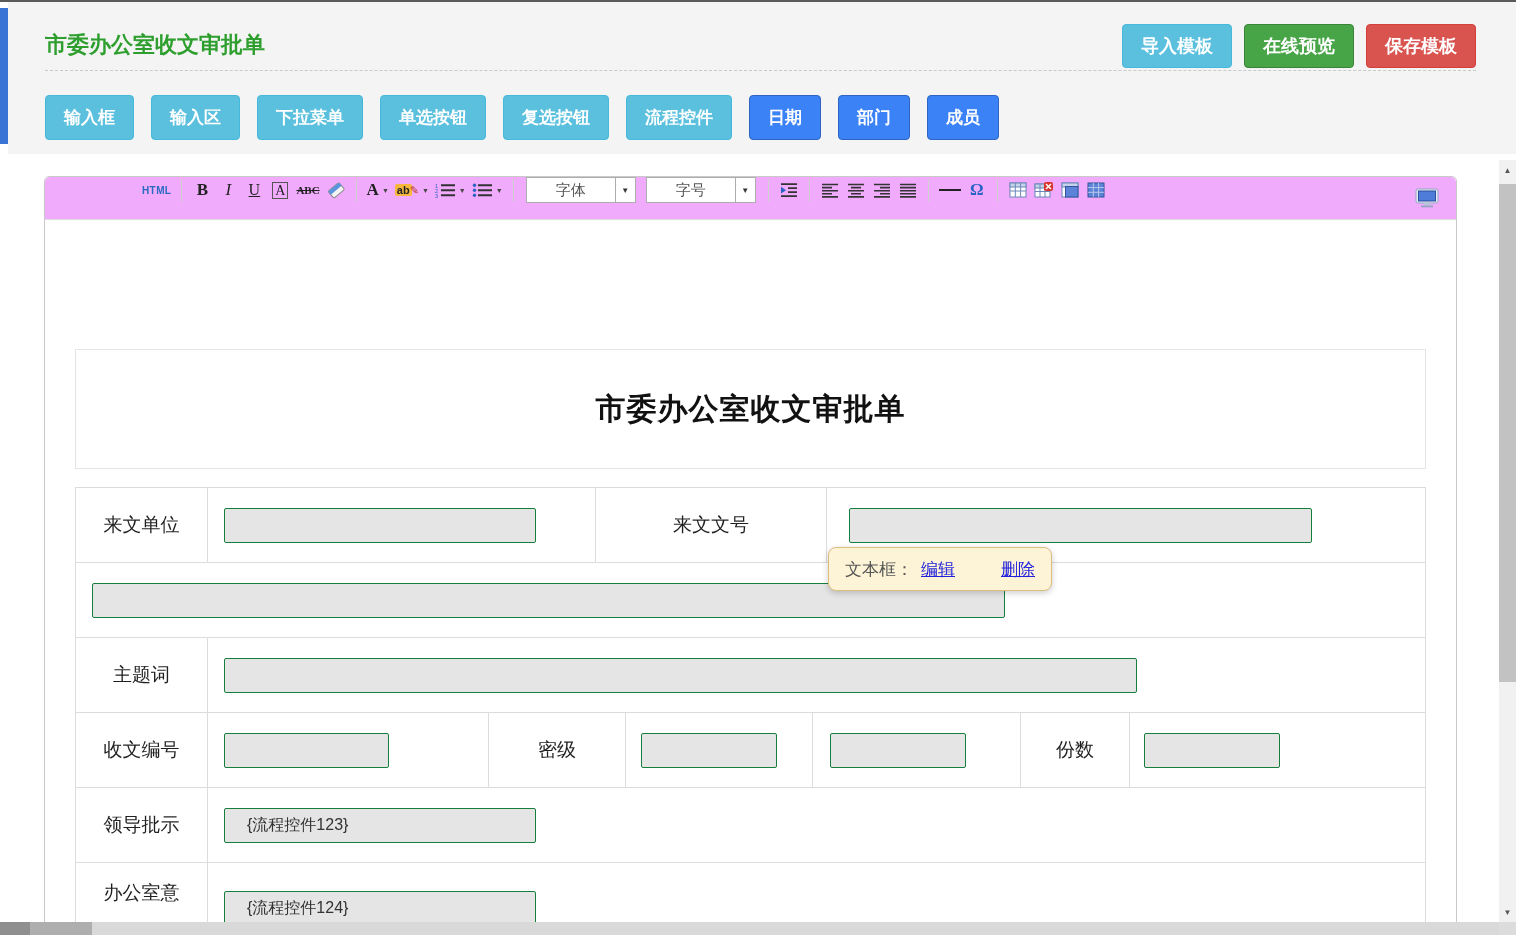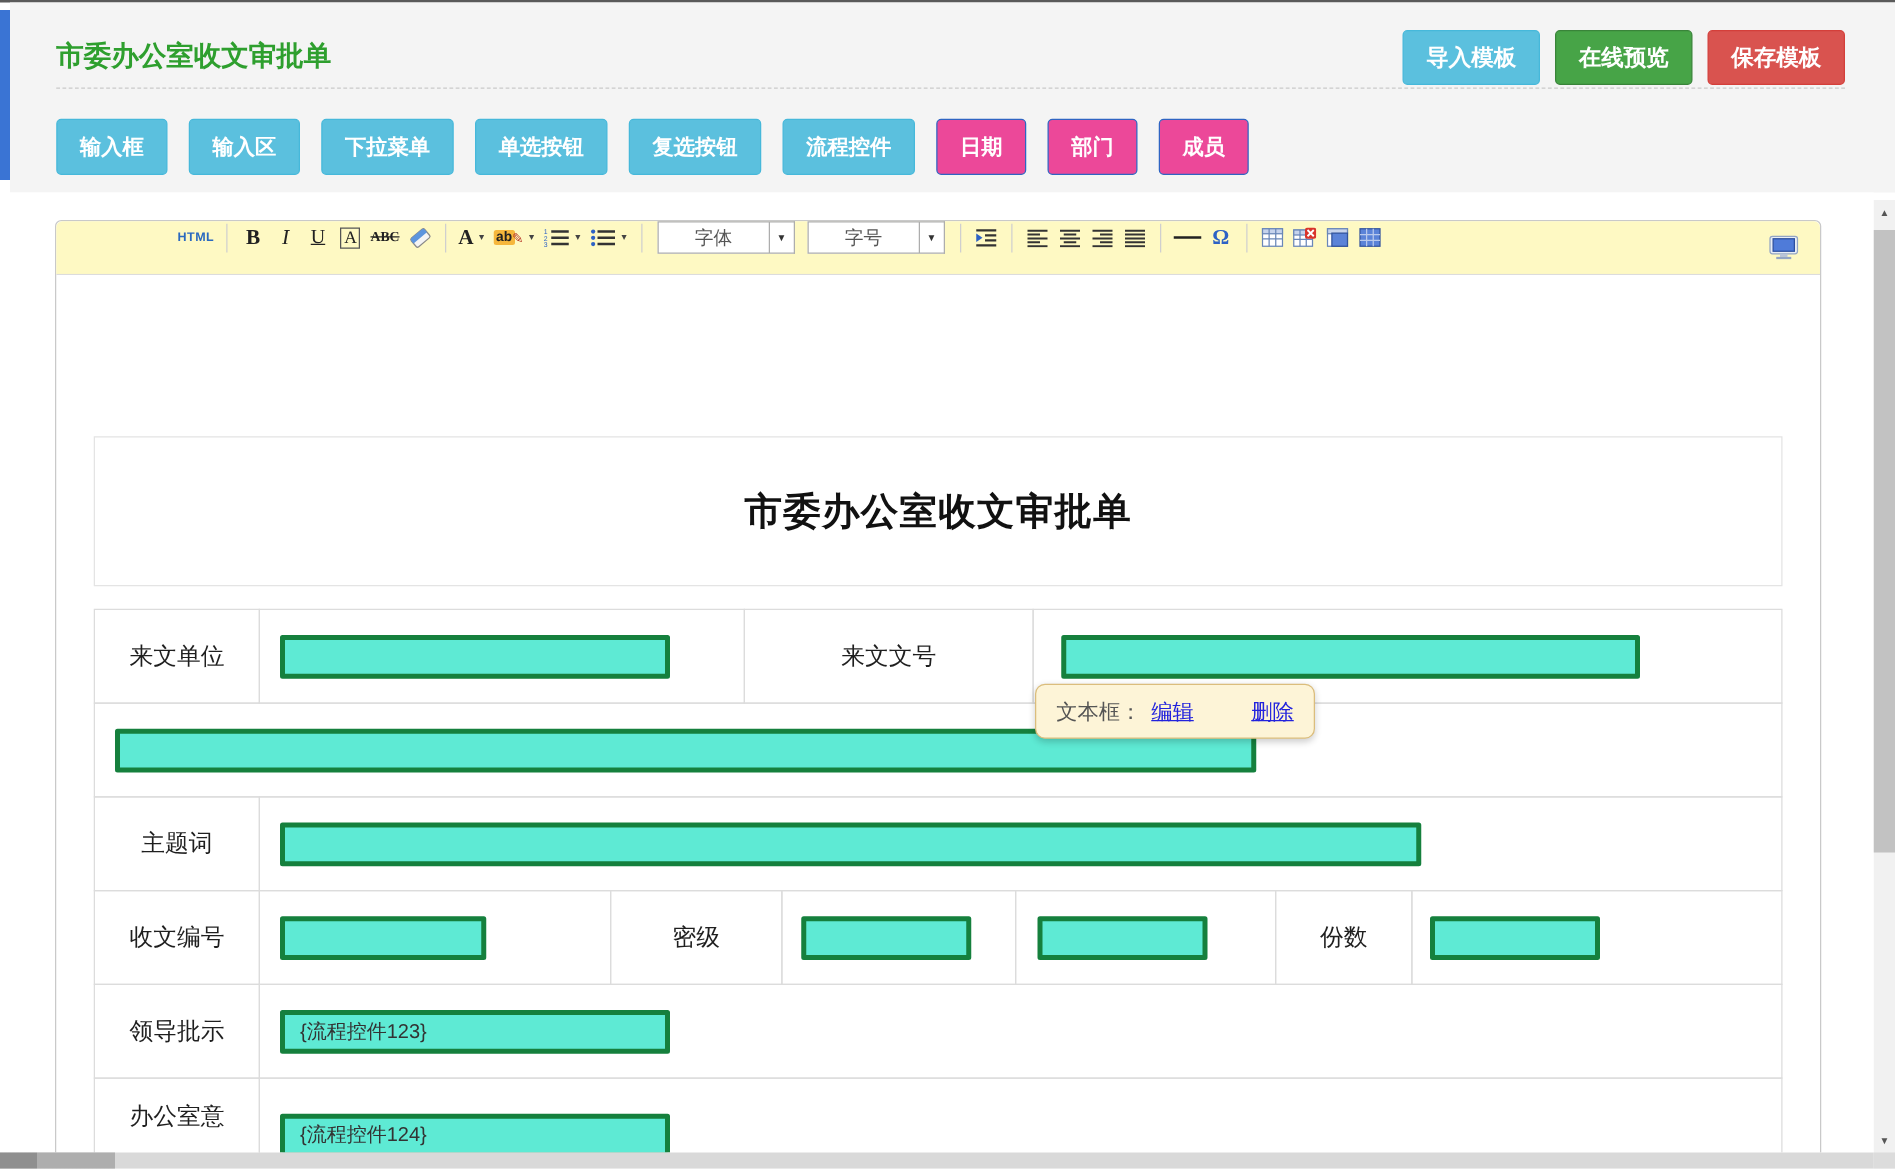--- a/index.html
+++ b/index.html
@@ -17,31 +17,31 @@
     font-size:22px; font-weight:bold; color:#2e9f2e; }
   .dash-sep { position:absolute; left:37px; right:40px; top:68px; border-top:1px dashed #c9c9c9; }
   .actions { position:absolute; top:22px; right:40px; display:flex; gap:12px; }
   .btn { display:inline-flex; align-items:center; justify-content:center; cursor:pointer;
     font-family:Liberation Mono, monospace; font-weight:bold; color:#fff;
     border-radius:4px; border:1px solid rgba(0,0,0,.18); }
   .btn-lg { font-size:18px; padding:9px 18px; }
   .btn-info    { background:#5bc0de; border-color:#46b8da; }
   .btn-success { background:#47a447; border-color:#398439; }
   .btn-danger  { background:#d9534f; border-color:#d43f3a; }
-  .btn-primary { background:#ec4899; border-color:#2f64c2; }
+  .btn-primary { background:#3b82f6; border-color:#2f64c2; }
   .widgets { position:absolute; left:37px; top:93px; display:flex; gap:17px; }
   .btn-w { font-size:17px; padding:10px 18px; }
 
   
   .workspace { position:absolute; left:8px; top:154px; right:17px; bottom:13px; background:#fff; overflow:hidden; }
   .editor { position:absolute; left:36px; top:22px; width:1413px; height:920px;
     border:1px solid #c9c9c9; border-radius:5px; background:#fff; }
 
   
-  .toolbar { height:43px; background:#fef9c3; border-bottom:1px solid #dcdcdc; border-radius:5px 5px 0 0;
+  .toolbar { height:43px; background:#f0abfc; border-bottom:1px solid #dcdcdc; border-radius:5px 5px 0 0;
     display:flex; align-items:center; padding:0 16px 16px 94px; position:relative; }
   .tb-btn { height:30px; min-width:26px; padding:0 3px; display:inline-flex; align-items:center;
     justify-content:center; color:#222; cursor:pointer; }
   .tb-sep { width:1px; height:23px; background:#cfcfcf; margin:0 7px; }
   .t-html { font-size:10px; font-weight:bold; color:#2a69c0; letter-spacing:.4px; }
   .t-serif { font-family:"Liberation Serif","DejaVu Serif",serif; }
   .t-b { font-size:17px; font-weight:bold; }
   .t-i { font-size:17px; font-style:italic; }
   .t-u { font-size:16px; text-decoration:underline; }
   .t-abox { font-size:14px; border:1px solid #555; padding:0 2px; line-height:15px; }
@@ -64,22 +64,22 @@
   .doc-title-box { height:120px; border:1px solid #e4e4e4; display:flex; align-items:center;
     justify-content:center; margin-bottom:18px; }
   .doc-title { font-size:30px; font-weight:bold; color:#111; letter-spacing:1px; }
   .frow { display:flex; min-height:76px; }
   .frow + .frow { margin-top:-1px; }
   .cell { border:1px solid #dcdcdc; display:flex; align-items:center; }
   .cell + .cell { margin-left:-1px; }
   .lbl { justify-content:center; font-size:19px; color:#1f1f1f; text-align:center; }
   .fld { padding-left:16px; }
   .grow { flex:1 1 auto; }
-  .inp { height:35px; border:4px solid #15803d; border-radius:2px; background:#5eead4;
-    font-size:16px; color:#333; padding:0 12px; }
+  .inp { height:35px; border:1px solid #15803d; border-radius:2px; background:#e5e5e5;
+    font-size:16px; color:#333; padding:0 22px; }
   .w133{width:133px;} .w282{width:282px;} .w126{width:138px;} .w188{width:188px;}
   .w116{width:116px;} .w209{width:209px;} .w110{width:110px;} .w389{width:389px;} .w208{width:232px;}
   .iw312{width:312px;} .iw463{width:463px;} .iw913{width:913px;} .iw165{width:165px;} .iw136{width:136px;}
   .pl22{padding-left:22px;} .pl15{padding-left:15px;} .pl17{padding-left:17px;} .pl14{padding-left:14px;}
   .row6 { min-height:130px; }
   .row6 .cell { align-items:flex-start; }
   .row6 .lbl { padding-top:17px; }
   .row6 .inp { margin-top:28px; }
 
   

